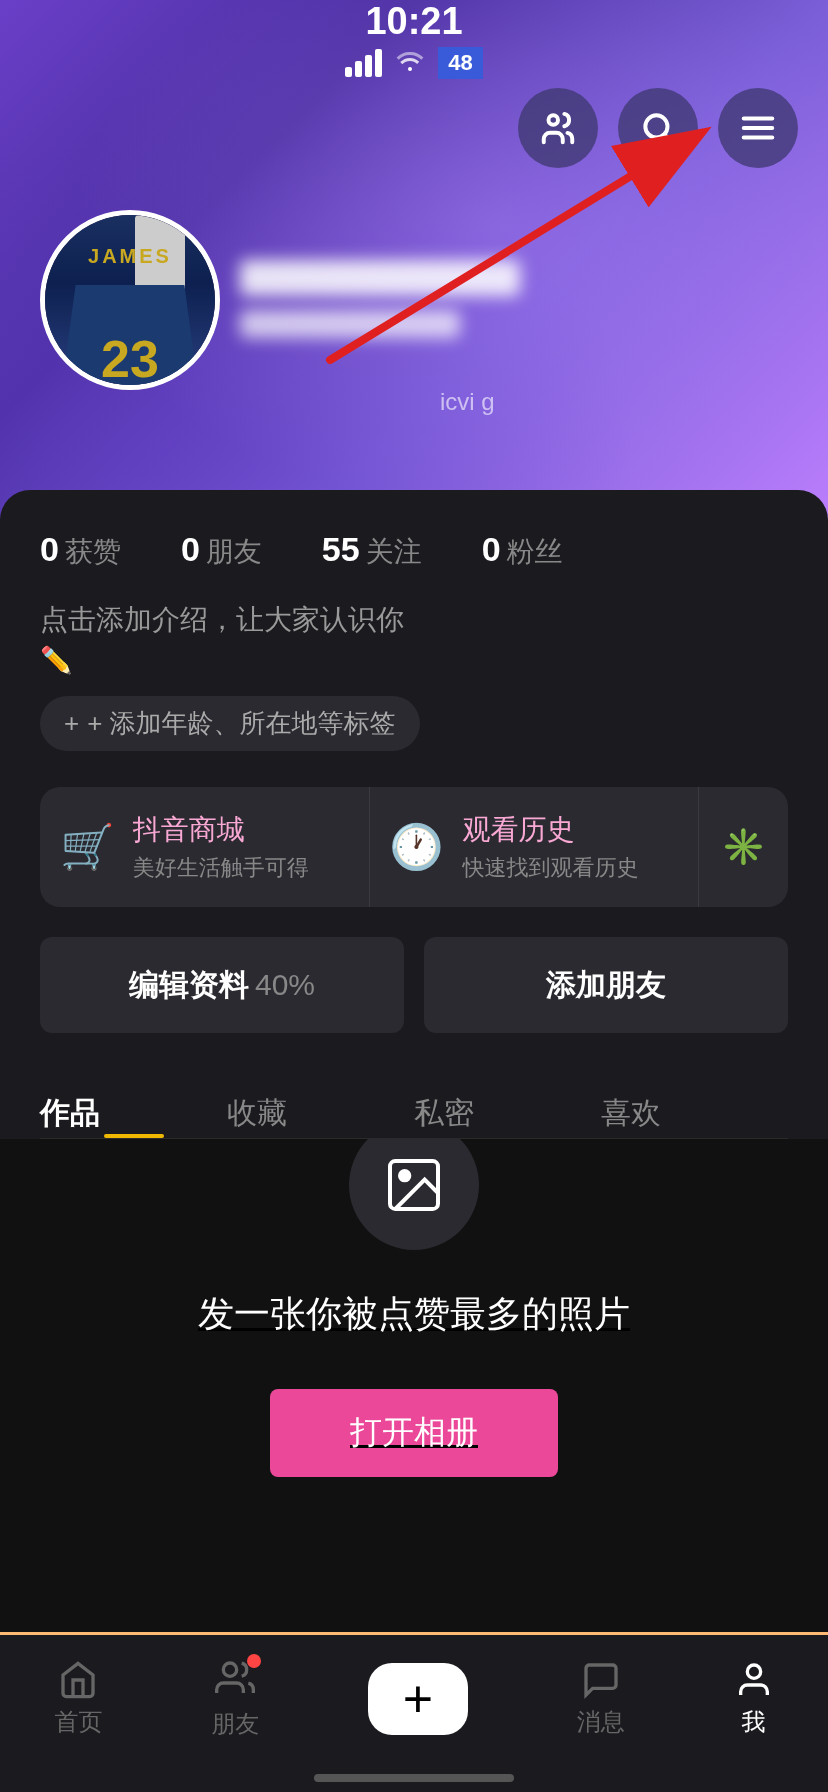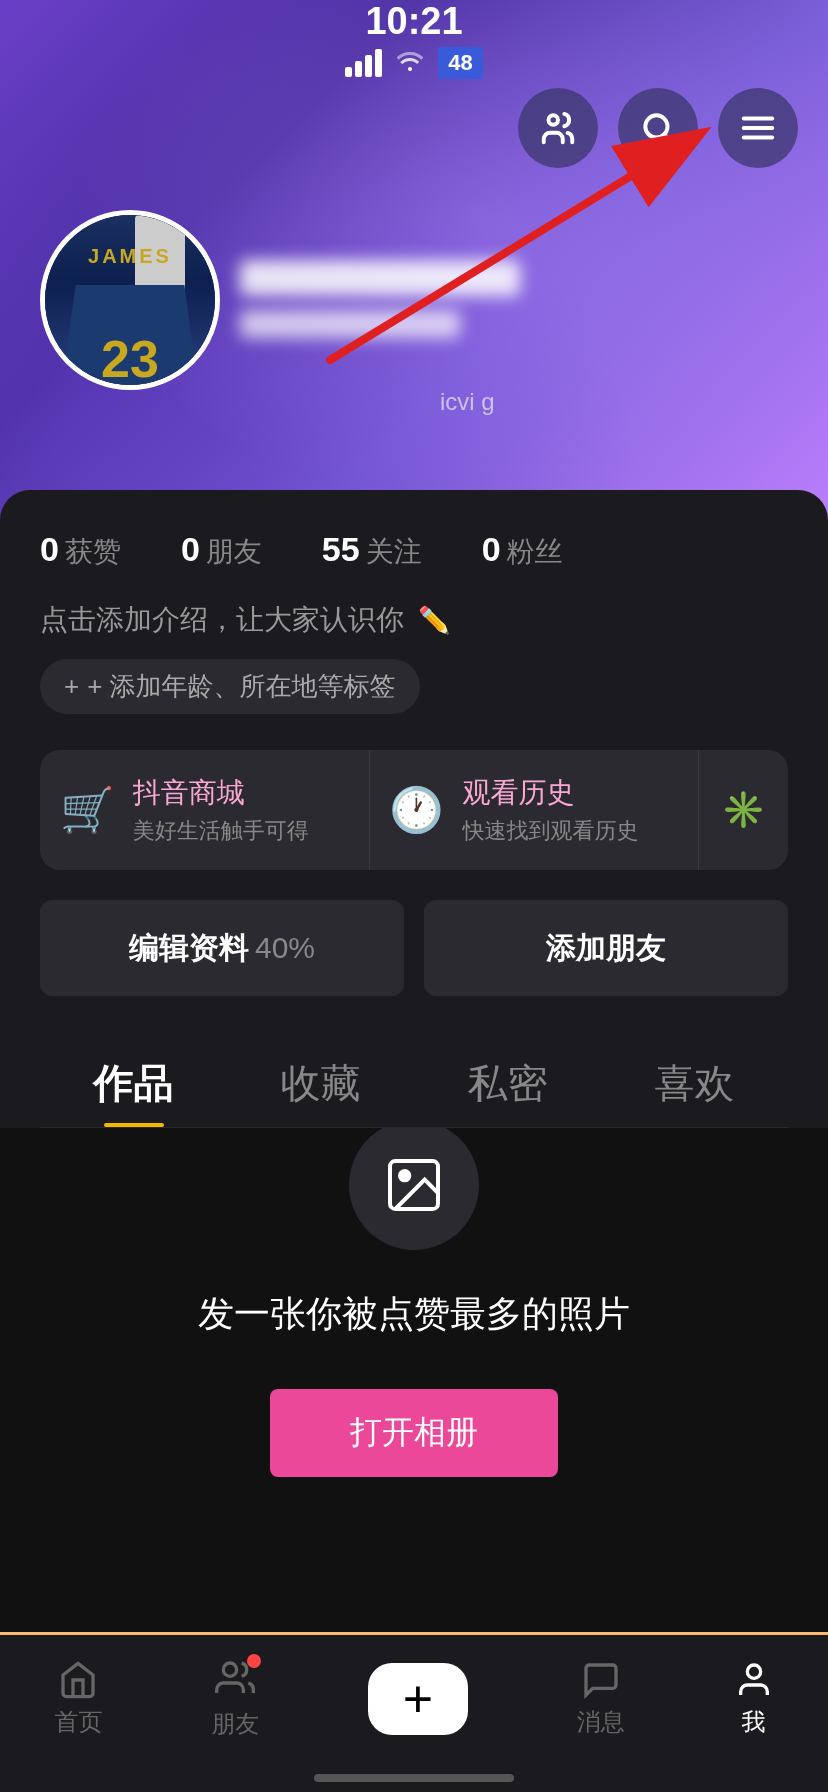--- a/index.html
+++ b/index.html
@@ -219,23 +219,23 @@
       font-size: 34px;
       font-weight: 700;
     }
     .stat-label {
       color: #888;
       font-size: 28px;
     }
 
     .bio-row {
       display: flex;
-      align-items: center;
-      gap: 14px;
+      gap: 6px;
       margin-bottom: 20px;
+      flex-direction: column;
     }
     .bio-text {
       color: #999;
       font-size: 28px;
     }
     .edit-icon {
       color: #888;
       font-size: 26px;
     }
 
@@ -328,24 +328,23 @@
     }
 
     
     .tabs-row {
       display: flex;
       border-bottom: 1px solid #2a2a2a;
       margin-bottom: 0;
     }
     .tab-item {
       flex: 1;
-      text-align: center;
-      padding: 20px 0 16px;
+      padding: 20px 0 4px;
       color: #888;
-      font-size: 40px;
+      font-size: 30px;
       cursor: pointer;
       position: relative;
     }
     .tab-item.active {
       color: #fff;
       font-weight: 600;
     }
     .tab-item.active::after {
       content: '';
       position: absolute;
@@ -360,20 +359,21 @@
 
     
     .empty-content {
       position: absolute;
       top: 1040px;
       left: 0; right: 0;
       display: flex;
       flex-direction: column;
       align-items: center;
       padding-top: 80px;
+      text-decoration: underline;
     }
     .empty-icon-circle {
       width: 130px;
       height: 130px;
       border-radius: 50%;
       background: #2a2a30;
       display: flex;
       align-items: center;
       justify-content: center;
       margin-bottom: 40px;

